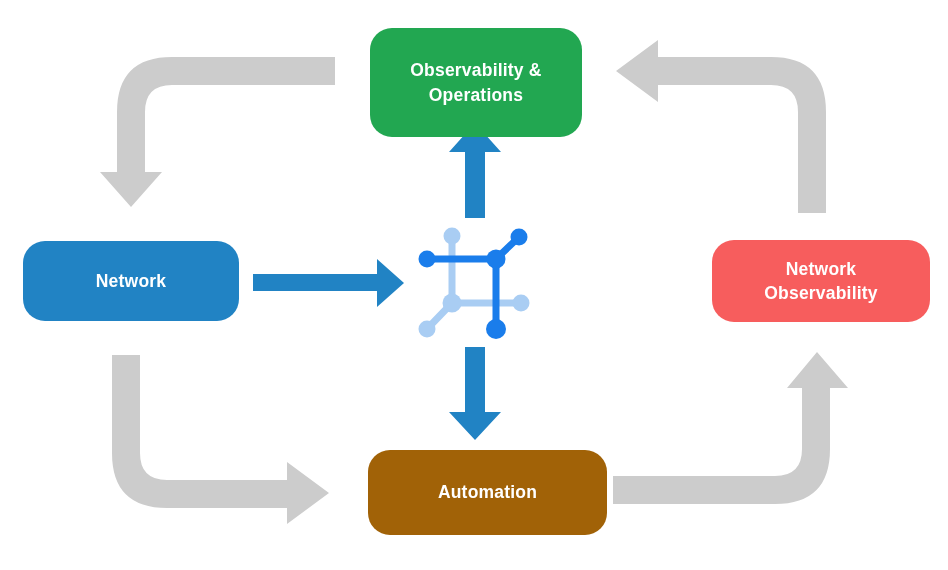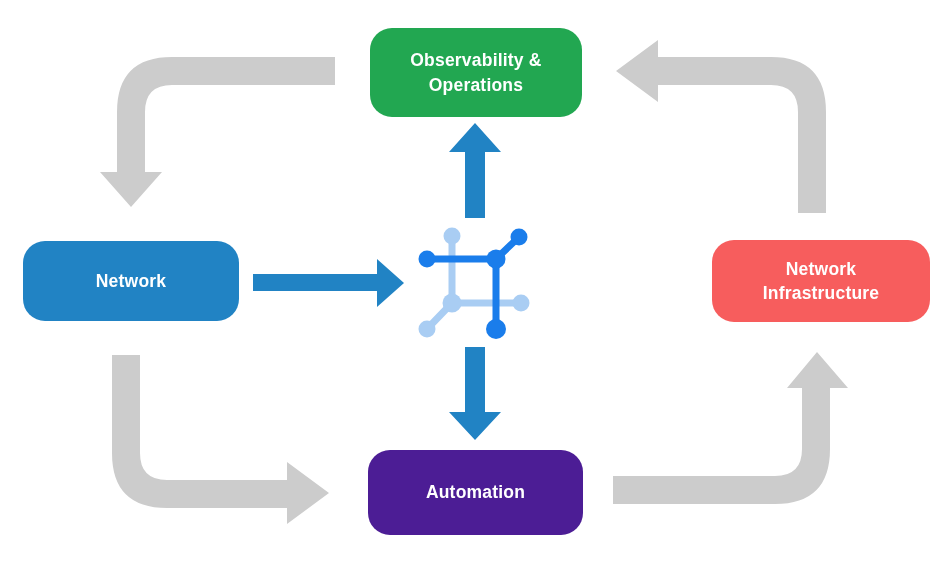--- a/index.html
+++ b/index.html
@@ -53,39 +53,39 @@
       <line stroke-width="7" x1="427" y1="259" x2="496" y2="259" stroke="#1A7DEB"></line>
       <line stroke-width="7" x1="496" y1="259" x2="496" y2="329" stroke="#1A7DEB"></line>
       <line stroke-width="7" x1="496" y1="259" x2="519" y2="237" stroke="#1A7DEB"></line>
       <circle cx="427" cy="259" r="8.5" fill="#1A7DEB"></circle>
       <circle cx="519" cy="237" r="8.5" fill="#1A7DEB"></circle>
       <circle cx="496" cy="329" r="10" fill="#1A7DEB"></circle>
       <circle cx="496" cy="259" r="9.5" fill="#1A7DEB"></circle>
     </g>
   </svg>
 
-  <div class="node" style="left: 370px; top: 28px; width: 212px; height: 89px; background: rgb(34, 167, 81);">
+  <div class="node" style="left: 370px; top: 28px; width: 212px; height: 109px; background: rgb(34, 167, 81);">
     <div class="label">
       <span>Observability &amp;</span>
       <span>Operations</span>
     </div>
   </div>
 
   <div class="node" style="left: 23px; top: 241px; width: 216px; height: 80px; background: rgb(33, 131, 196);">
     <div class="label">
       <span>Network</span>
     </div>
   </div>
 
   <div class="node" style="left: 712px; top: 240px; width: 218px; height: 82px; background: rgb(247, 93, 93);">
     <div class="label">
       <span>Network</span>
-      <span>Infrastructure</span>
+      <span>Observability</span>
     </div>
   </div>
 
-  <div class="node" style="left: 368px; top: 450px; width: 215px; height: 85px; background: #4c1d95;">
+  <div class="node" style="left: 368px; top: 450px; width: 239px; height: 85px; background: #a16207;">
     <div class="label">
       <span>Automation</span>
     </div>
   </div>
 
 </div>
 
 </body></html>

